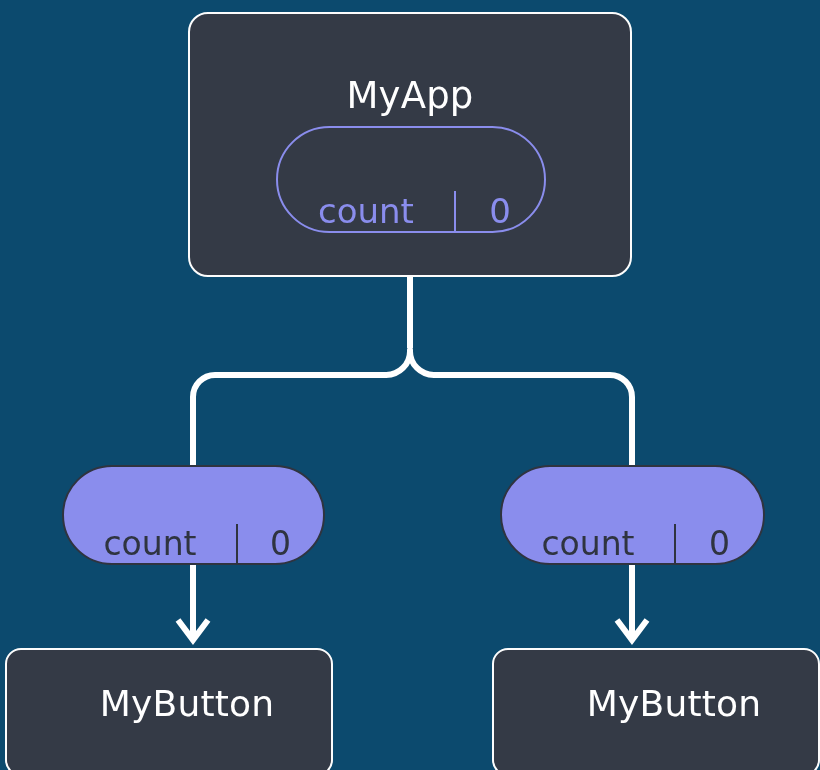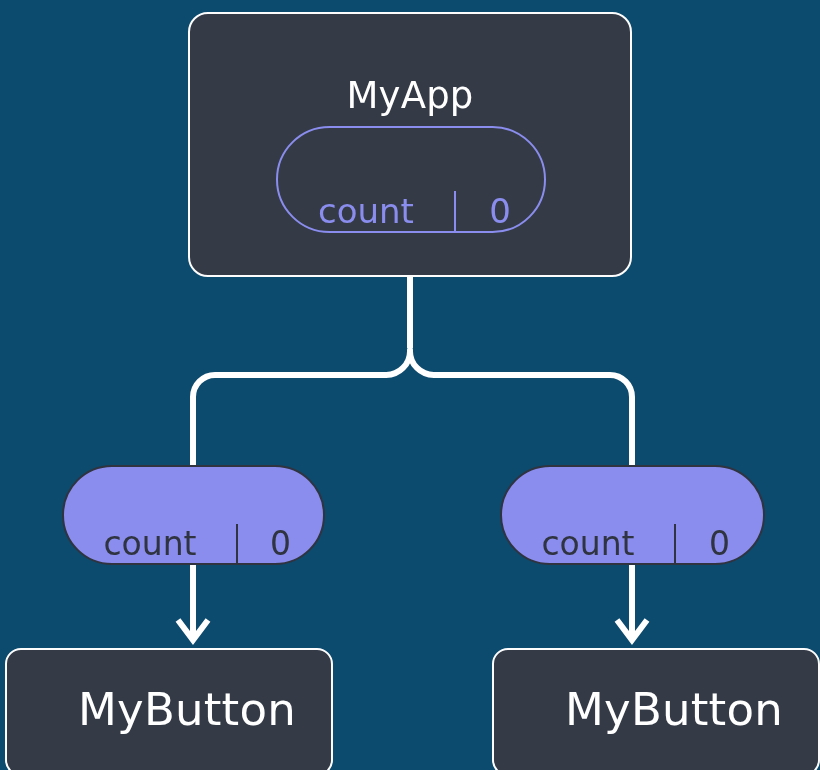--- a/index.html
+++ b/index.html
@@ -62,21 +62,21 @@
     height: 128px;
   }
   #box-btn-right {
     left: 492px;
     top: 648px;
     width: 328px;
     height: 128px;
   }
   .btn-title {
     top: 33px;
-    font-size: 45px;
+    font-size: 36px;
     padding-left: 36px;
   }
 
   
   .pill {
     position: absolute;
     display: flex;
     align-items: flex-end;
     box-sizing: border-box;
     border-radius: 999px;

